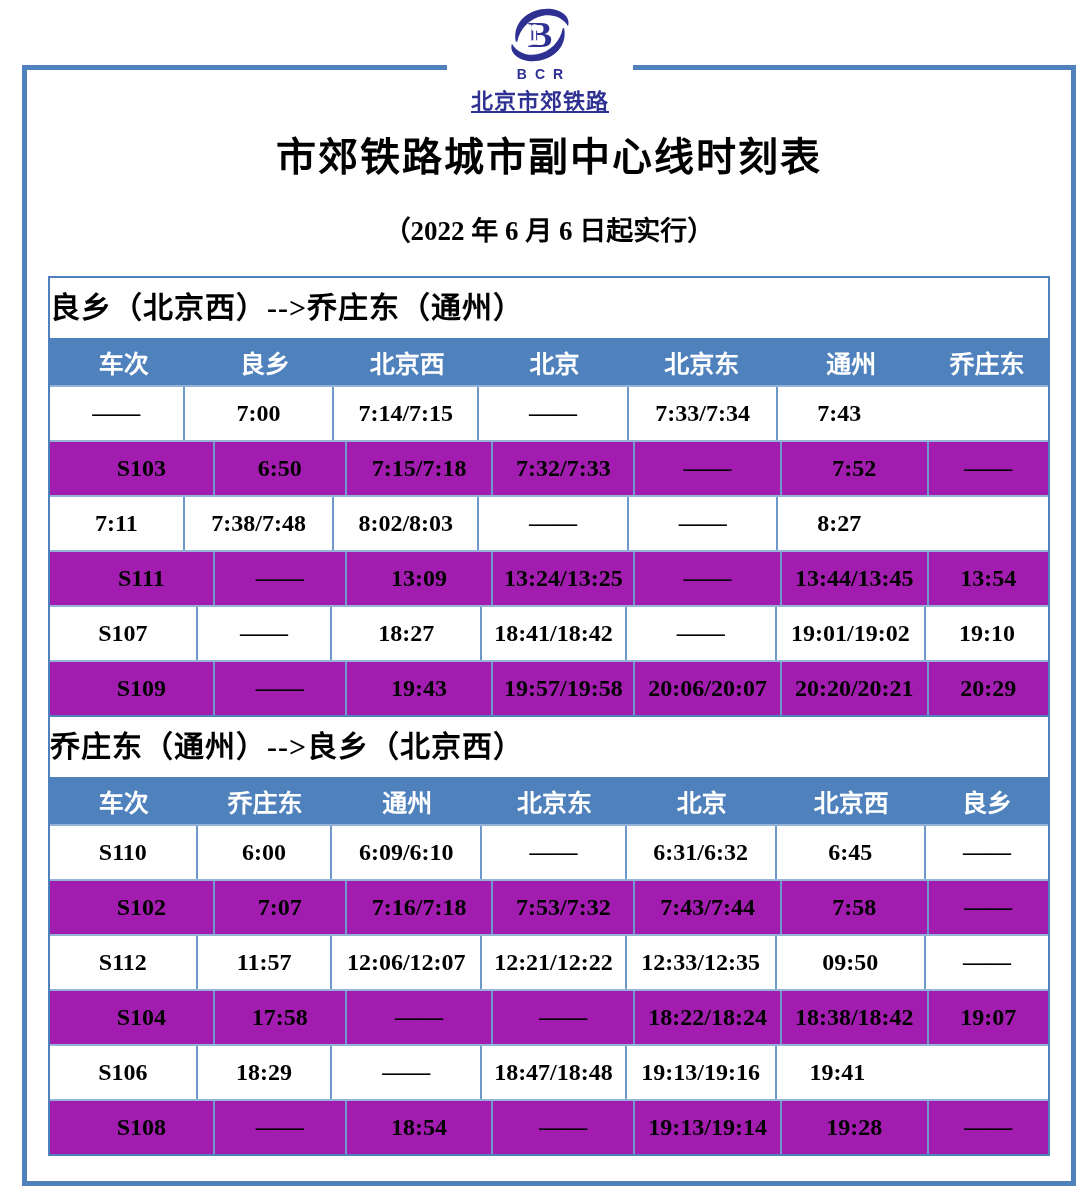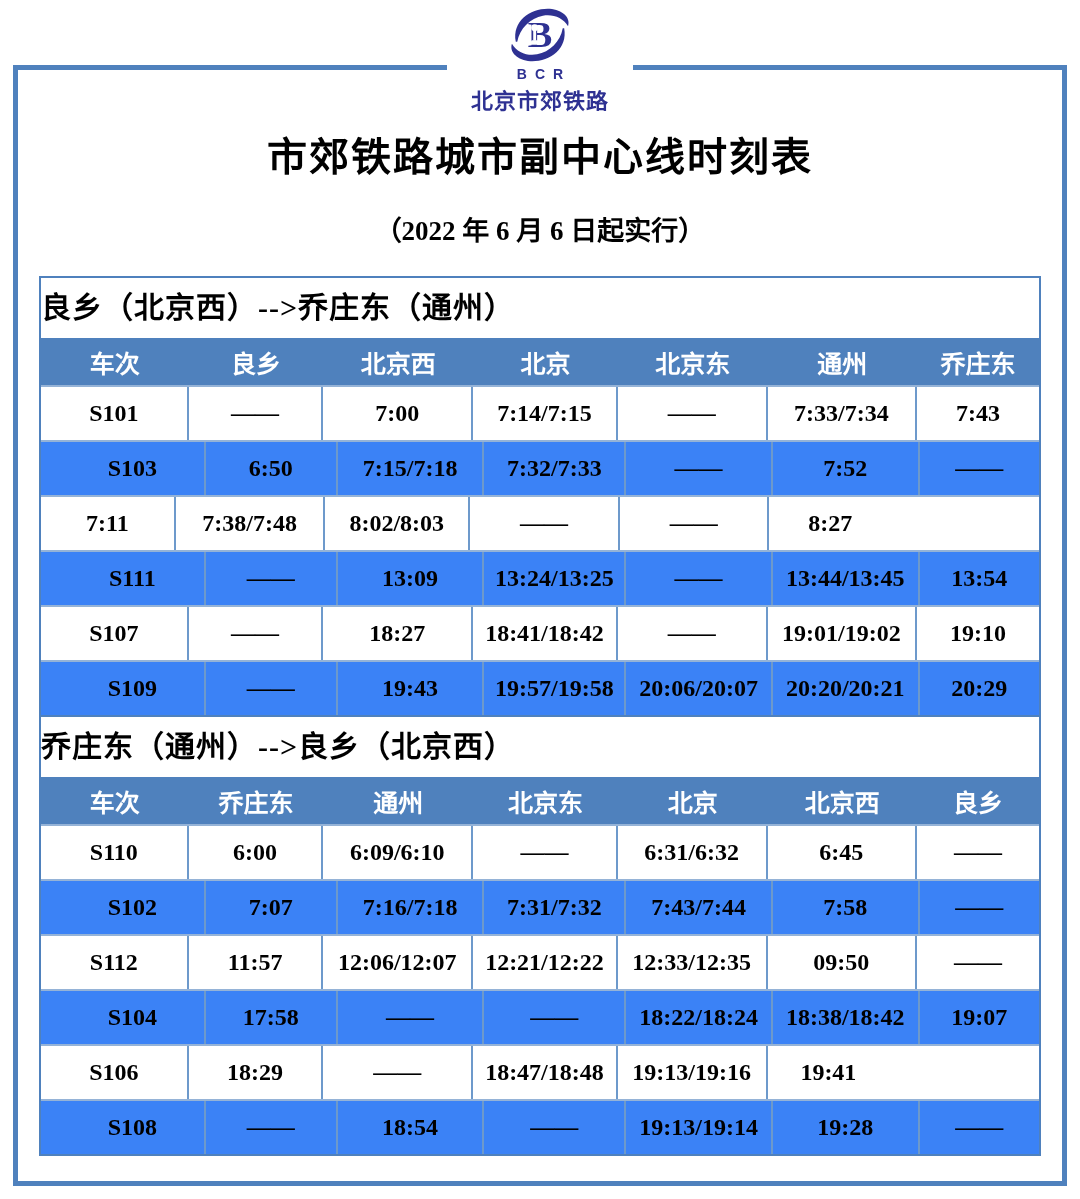--- a/index.html
+++ b/index.html
@@ -3,36 +3,36 @@
 <meta charset="utf-8">
 <style>
   html,body{margin:0;padding:0;}
   body{
     width:1080px;height:1199px;background:#ffffff;position:relative;overflow:hidden;
     font-family:"Liberation Serif","DejaVu Serif",serif;
     -webkit-font-smoothing:antialiased;
   }
   
   .outer{
-    position:absolute;left:13px;top:65px;width:1054px;height:1121px;
+    position:absolute;left:22px;top:65px;width:1054px;height:1121px;
     border:5px solid #4f81bd;box-sizing:border-box;background:#fff;
   }
   
   .logo{
     position:absolute;top:5px;left:50%;transform:translateX(-50%);
     background:#fff;padding:0 24px;text-align:center;z-index:3;
   }
   .logo svg{display:block;margin:0 auto;}
   .logo .acr{
     font-family:"Liberation Sans","DejaVu Sans",sans-serif;font-weight:bold;
     font-size:14px;letter-spacing:8px;text-indent:8px;color:#2e3192;margin-top:1px;
   }
   .logo .org{
     font-family:"Liberation Sans","DejaVu Sans",sans-serif;font-weight:bold;
-    font-size:22px;color:#2e3192;margin-top:1px;letter-spacing:1px;
+    font-size:22px;color:#2e3192;margin-top:1px;letter-spacing:1px;text-decoration:underline;
   }
   .title{
     margin-top:64px;text-align:center;font-size:40px;font-weight:bold;
     letter-spacing:2px;color:#000;line-height:1.2;
   }
   .subtitle{
     margin-top:27px;text-align:center;font-size:27px;font-weight:bold;color:#000;
   }
   .tables{width:1002px;margin:28px auto 0;}
   .section{border:2px solid #4f81bd;box-sizing:border-box;background:#fff;}
@@ -44,21 +44,21 @@
   .thead{
     display:flex;height:47px;background:#4f81bd;color:#fff;
     font-family:"Liberation Sans","DejaVu Sans",sans-serif;
     font-weight:bold;font-size:25px;align-items:center;
   }
   .trow{
     display:flex;height:53px;align-items:center;
     font-size:24px;font-weight:bold;color:#000;background:#fff;
     border-top:2px solid #95b3d7;
   }
-  .trow.alt{background:#3b82f6;padding-left:20px;}
+  .trow.alt{background:#a21caf;padding-left:20px;}
   .cell{text-align:center;box-sizing:border-box;overflow:hidden;white-space:nowrap;}
   .trow .cell{border-right:2px solid #6d99cb;align-self:stretch;line-height:53px;}
   .trow .cell:last-child{border-right:none;}
   .c0{width:14.8%;}.c1{width:13.5%;}.c2{width:15.0%;}
   .c3{width:14.5%;}.c4{width:15.0%;}.c5{width:15.0%;}.c6{width:12.2%;}
 </style>
 </head>
 <body>
 
 <div class="logo">
@@ -83,21 +83,20 @@
         <div class="thead">
           <div class="cell c0">车次</div>
           <div class="cell c1">良乡</div>
           <div class="cell c2">北京西</div>
           <div class="cell c3">北京</div>
           <div class="cell c4">北京东</div>
           <div class="cell c5">通州</div>
           <div class="cell c6">乔庄东</div>
         </div>
         <div class="trow">
-          <div class="cell c0">S101</div>
           <div class="cell c1">——</div>
           <div class="cell c2">7:00</div>
           <div class="cell c3">7:14/7:15</div>
           <div class="cell c4">——</div>
           <div class="cell c5">7:33/7:34</div>
           <div class="cell c6">7:43</div>
         </div>
         <div class="trow alt">
           <div class="cell c0">S103</div>
           <div class="cell c1">6:50</div>
@@ -160,21 +159,21 @@
           <div class="cell c2">6:09/6:10</div>
           <div class="cell c3">——</div>
           <div class="cell c4">6:31/6:32</div>
           <div class="cell c5">6:45</div>
           <div class="cell c6">——</div>
         </div>
         <div class="trow alt">
           <div class="cell c0">S102</div>
           <div class="cell c1">7:07</div>
           <div class="cell c2">7:16/7:18</div>
-          <div class="cell c3">7:31/7:32</div>
+          <div class="cell c3">7:53/7:32</div>
           <div class="cell c4">7:43/7:44</div>
           <div class="cell c5">7:58</div>
           <div class="cell c6">——</div>
         </div>
         <div class="trow">
           <div class="cell c0">S112</div>
           <div class="cell c1">11:57</div>
           <div class="cell c2">12:06/12:07</div>
           <div class="cell c3">12:21/12:22</div>
           <div class="cell c4">12:33/12:35</div>

